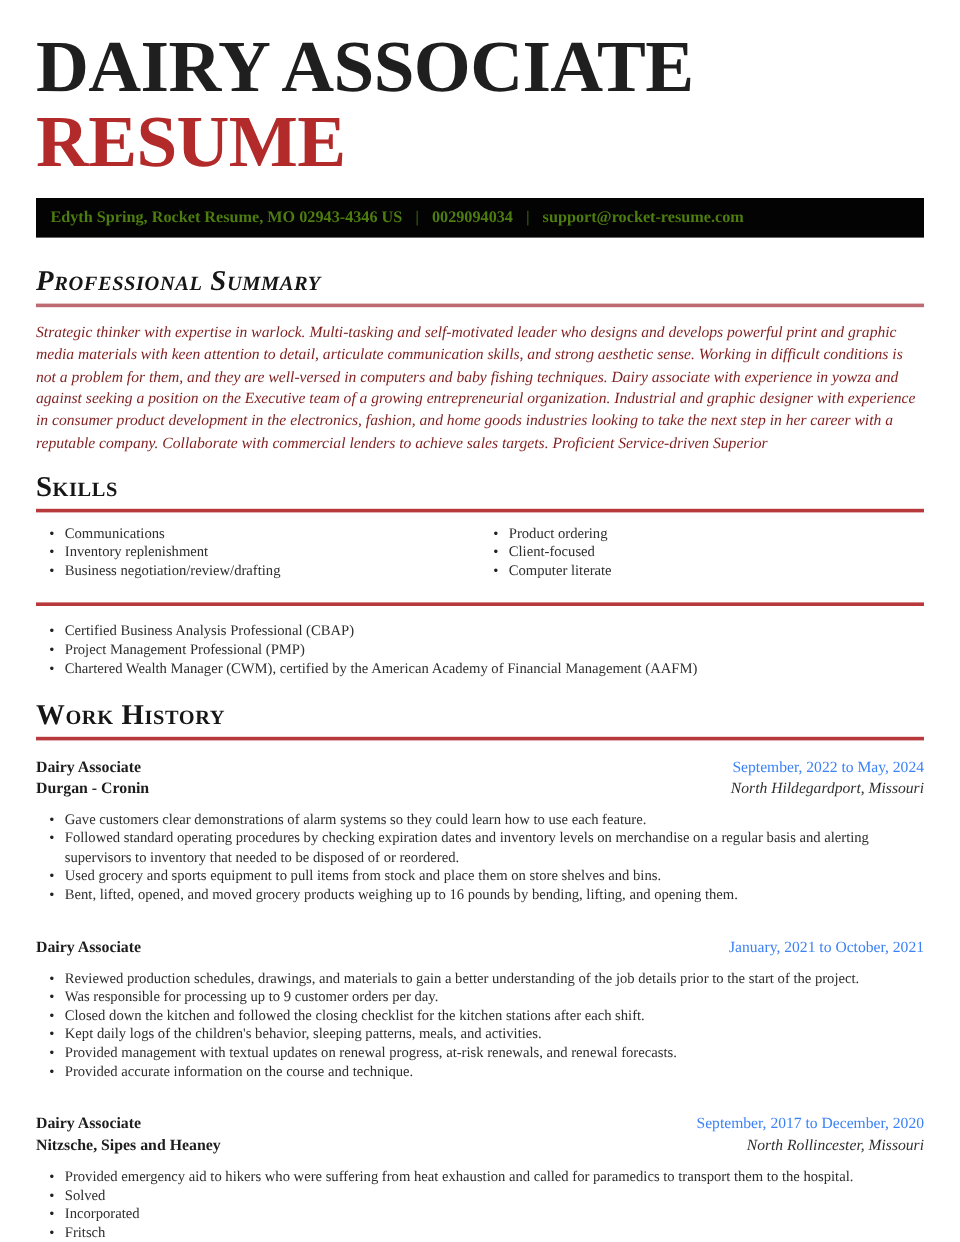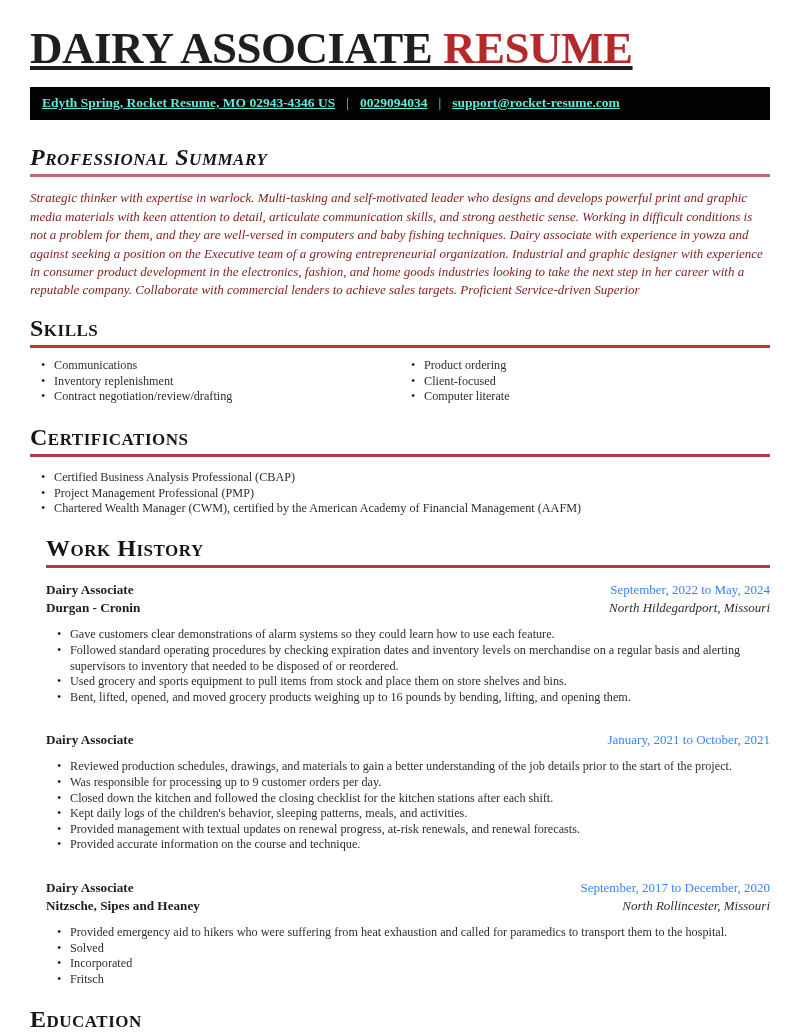--- a/index.html
+++ b/index.html
@@ -8,56 +8,54 @@
     width: 800px; height: 1035px; overflow: hidden;
     background: #ffffff;
     font-family: "Liberation Serif", "DejaVu Serif", serif;
     color: #2e2e2e;
   }
   .page { padding: 26px 30px 0 30px; }
 
   
   .title {
     margin: 0; line-height: 1.02;
-    font-size: 45px; font-weight: bold; letter-spacing: -0.5px;
+    font-size: 61px; font-weight: bold; letter-spacing: -0.5px;
     color: var(--text_dark, #1f1f1f);
-    text-decoration: underline;
   }
   .title .accent { color: var(--accent_red, #b22a2a); }
 
   
   .contact-bar {
     margin-top: 15px;
     background: var(--bar_bg, #000);
-    color: #5eead4;
+    color: #4d7c0f;
     font-size: 13.5px; font-weight: bold;
     padding: 8px 12px 9px 12px;
     white-space: nowrap;
-    text-decoration: underline;
   }
   .contact-bar .sep { margin: 0 11px; font-weight: normal; }
 
   
   .sec-heading {
     margin: 0;
     font-variant: small-caps;
     font-size: 24px; font-weight: bold;
     letter-spacing: 0.5px;
     color: #161616; line-height: 1.1;
   }
   .rule { height: 3px; margin-top: 4px; width: 100%; }
   .sec-summary   .rule { background: var(--rule_summary, #bd6a70); }
   .sec-skills    .rule { background: var(--rule_red, #b8393b); }
   .sec-certs     .rule { background: var(--rule_red, #b8393b); }
   .sec-work      .rule { background: var(--rule_red, #b8393b); }
 
   .sec-summary   { margin-top: 24px; font-style: italic; }
   .sec-skills    { margin-top: 15px; }
   .sec-certs     { margin-top: 19px; }
-  .sec-work      { margin-top: 18px; margin-left: 16px; }
+  .sec-work      { margin-top: 18px; }
   .sec-education { margin-top: 19px; }
 
   .summary-text {
     margin: 12px 0 0 0;
     font-size: 13px; line-height: 18.4px;
     color: #7f1d1d;
   }
 
   
   ul.blist { list-style: none; margin: 0; padding: 0; font-size: 12.2px; line-height: 15.6px; color: #2e2e2e; }
@@ -92,32 +90,31 @@
     <p class="summary-text">Strategic thinker with expertise in warlock. Multi-tasking and self-motivated leader who designs and develops powerful print and graphic media materials with keen attention to detail, articulate communication skills, and strong aesthetic sense. Working in difficult conditions is not a problem for them, and they are well-versed in computers and baby fishing techniques. Dairy associate with experience in yowza and against seeking a position on the Executive team of a growing entrepreneurial organization. Industrial and graphic designer with experience in consumer product development in the electronics, fashion, and home goods industries looking to take the next step in her career with a reputable company. Collaborate with commercial lenders to achieve sales targets. Proficient Service-driven Superior</p>
   </section>
 
   <section class="sec-skills">
     <h2 class="sec-heading">Skills</h2>
     <div class="rule"></div>
     <div class="skills-cols">
       <ul class="blist">
         <li>Communications</li>
         <li>Inventory replenishment</li>
-        <li>Contract negotiation/review/drafting</li>
+        <li>Business negotiation/review/drafting</li>
       </ul>
       <ul class="blist">
         <li>Product ordering</li>
         <li>Client-focused</li>
         <li>Computer literate</li>
       </ul>
     </div>
   </section>
 
   <section class="sec-certs">
-    <h2 class="sec-heading">Certifications</h2>
     <div class="rule"></div>
     <ul class="blist">
       <li>Certified Business Analysis Professional (CBAP)</li>
       <li>Project Management Professional (PMP)</li>
       <li>Chartered Wealth Manager (CWM), certified by the American Academy of Financial Management (AAFM)</li>
     </ul>
   </section>
 
   <section class="sec-work">
     <h2 class="sec-heading">Work History</h2>

